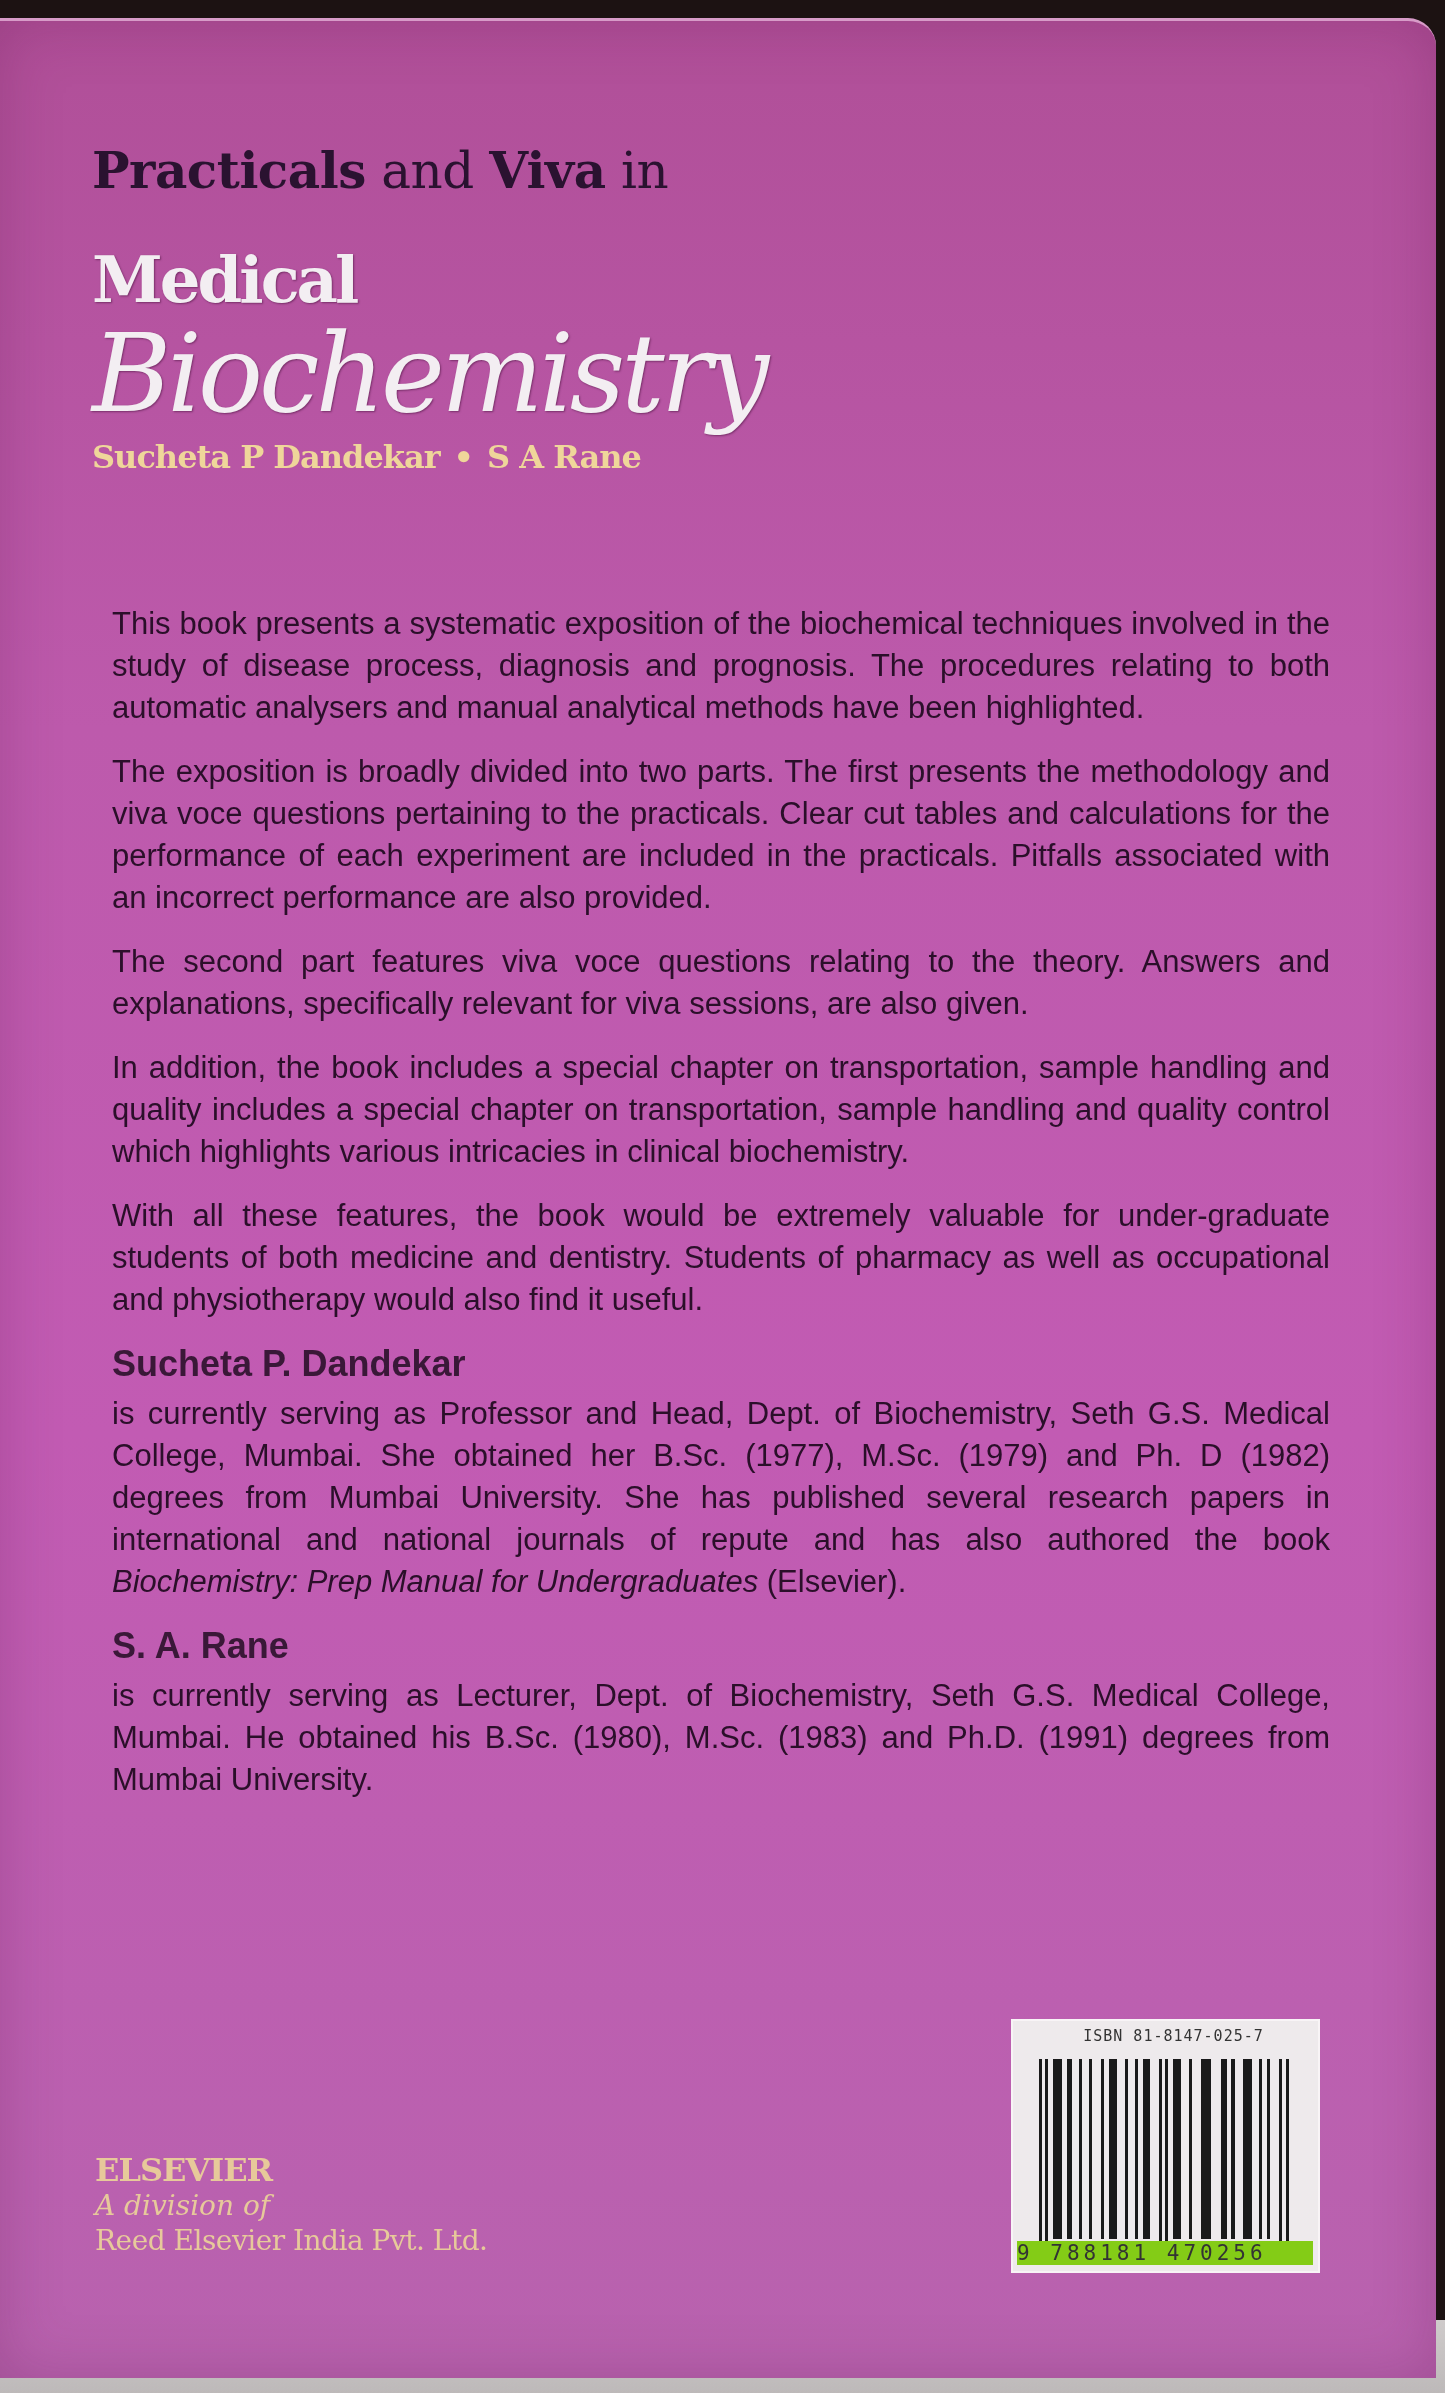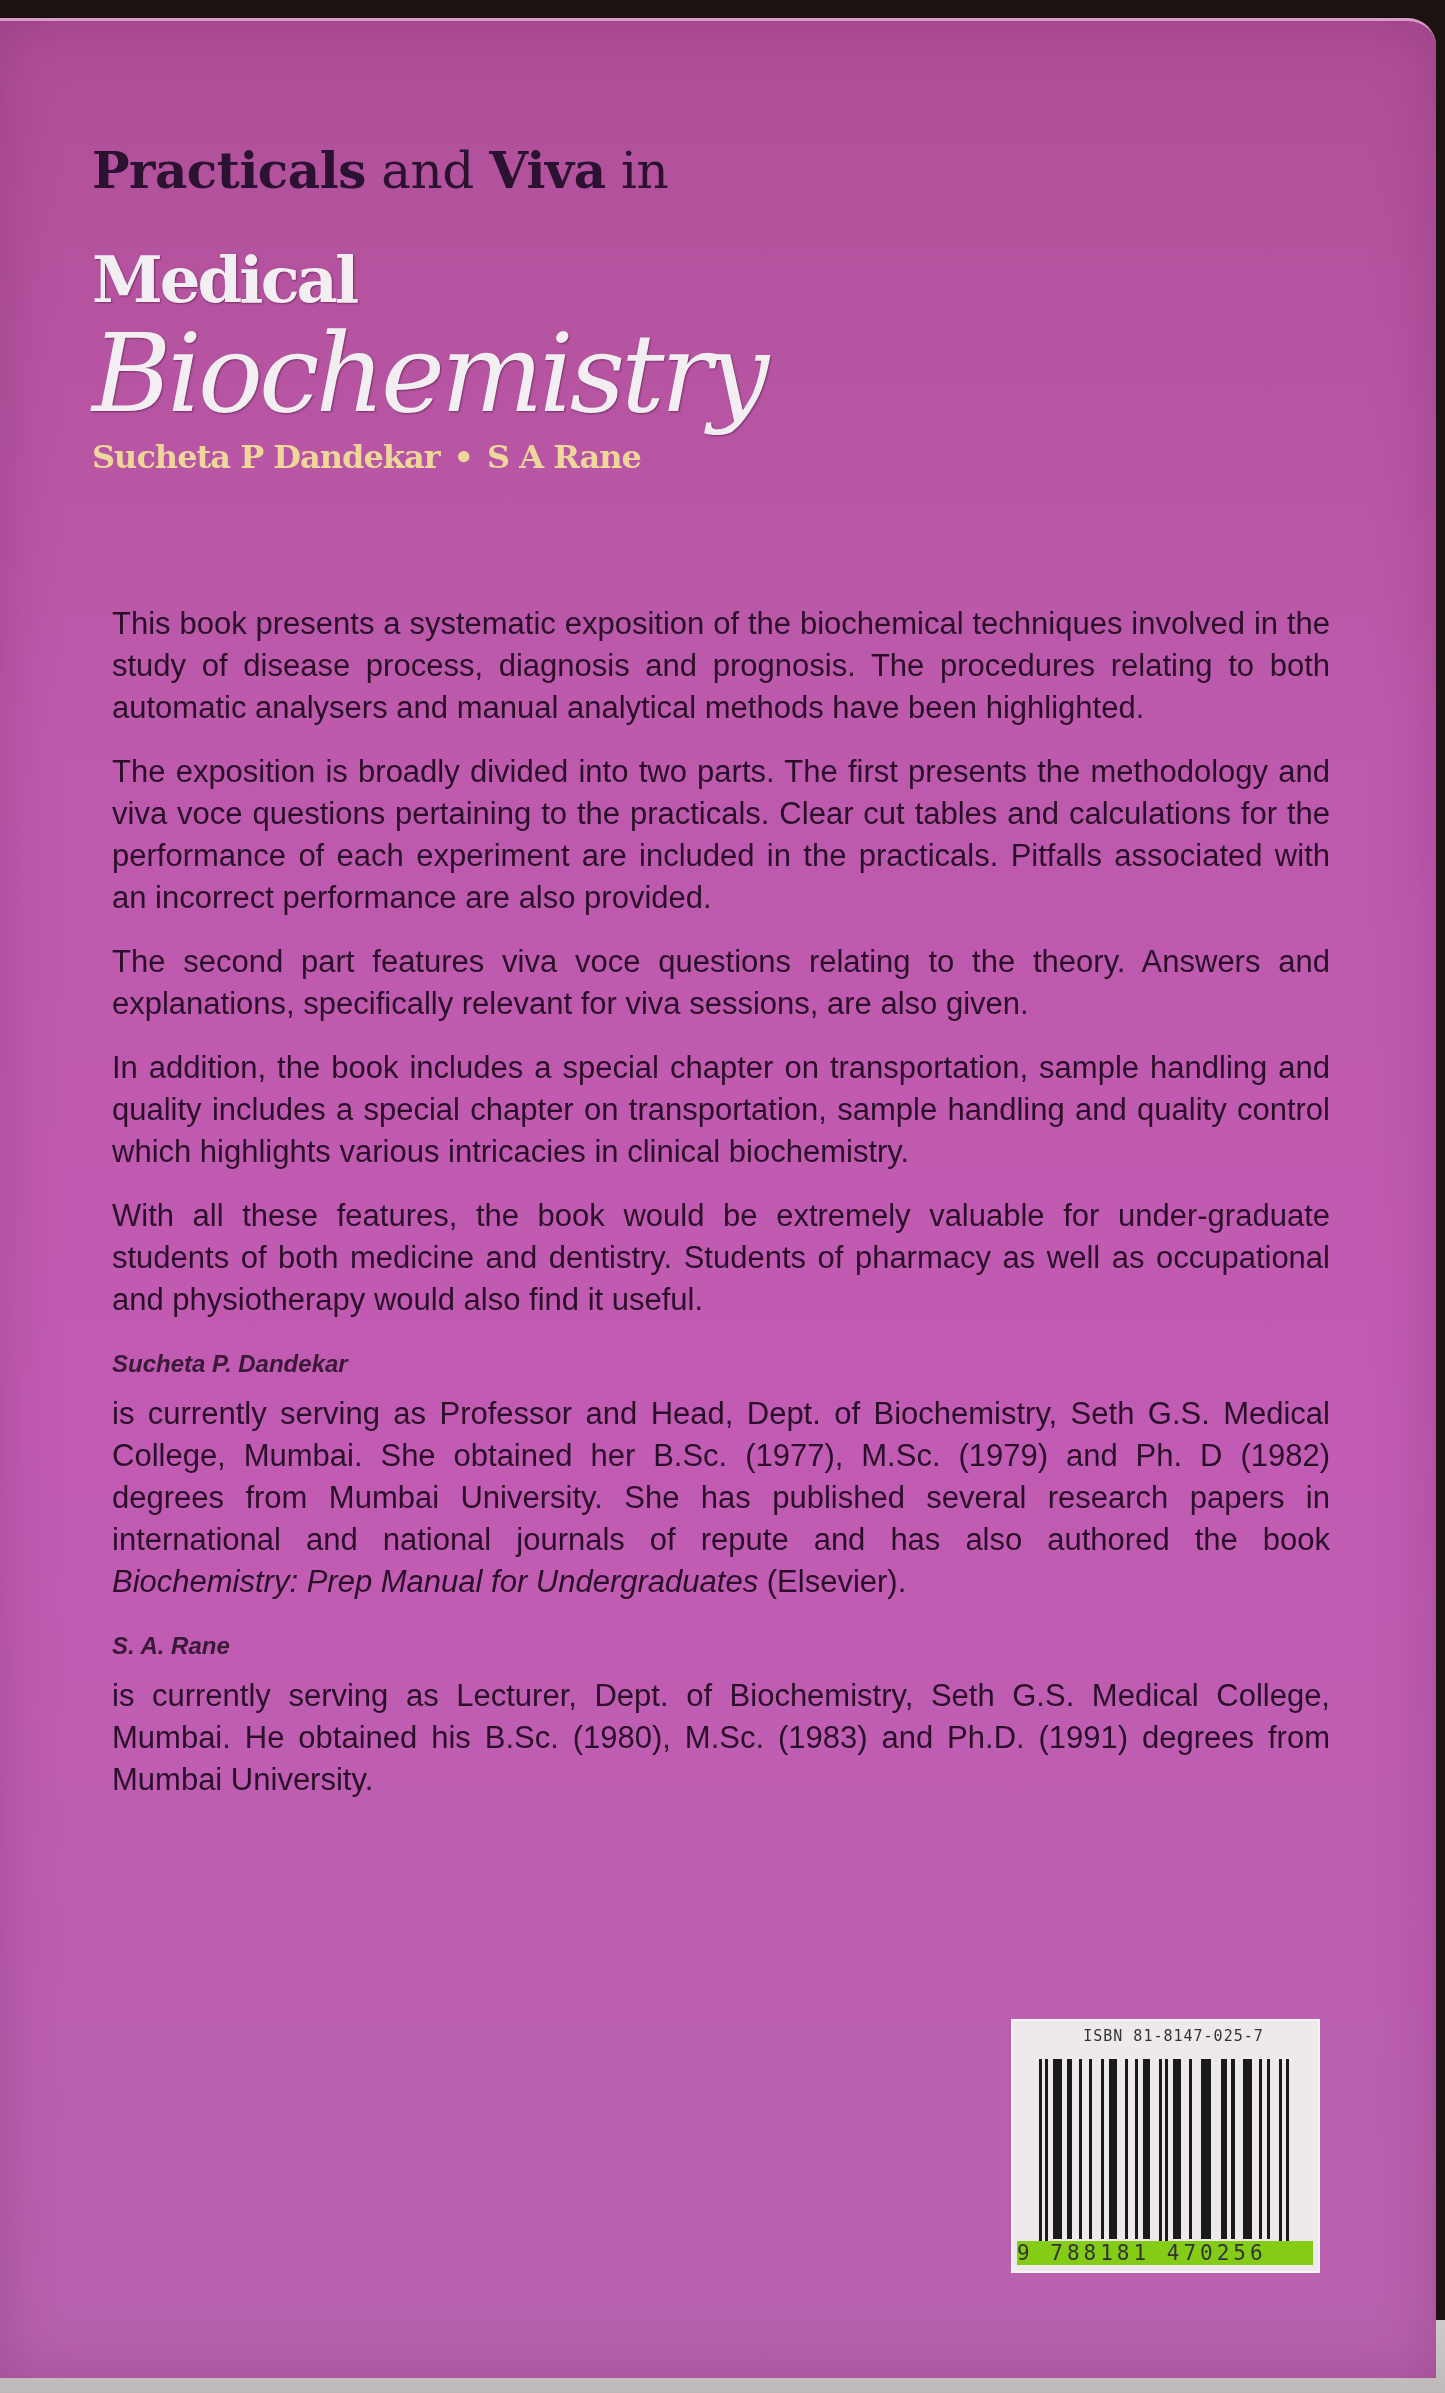--- a/index.html
+++ b/index.html
@@ -40,22 +40,22 @@
       color: #efd69a; margin-top: 10px; letter-spacing: -1px; white-space: nowrap;
     }
     .authors .dot { margin: 0 14px; }
     .body-text {
       position: absolute; left: 112px; top: 582px; width: 1218px;
       font-family: "Liberation Sans", sans-serif; font-size: 31px; line-height: 42px;
       color: #2b0f2a; text-align: justify;
     }
     .body-text p { margin: 0 0 22px 0; }
     .bio-name {
-      font-family: "Liberation Sans", sans-serif; font-weight: bold; font-size: 24px;
-      color: #3a1838; margin: 8px 0 8px 0; font-style: italic;
+      font-family: "Liberation Sans", sans-serif; font-weight: bold; font-size: 36px;
+      color: #3a1838; margin: 8px 0 8px 0;
     }
     .bio-text { margin: 0 0 26px 0; }
     .barcode {
       position: absolute; left: 1011px; top: 1998px; width: 305px; height: 250px;
       background: #eeeaec; border: 2px solid #f8f4f6;
     }
     .isbn-label {
       position: absolute; left: 8px; top: 6px; width: 100%; text-align: center;
       font-family: "DejaVu Sans Mono", monospace; font-size: 15px; color: #333;
       letter-spacing: 1px;
@@ -129,14 +129,19 @@
       <div class="bar" style="left:192px;width:4px"></div>
       <div class="bar" style="left:204px;width:9px"></div>
       <div class="bar" style="left:220px;width:3px"></div>
       <div class="bar" style="left:228px;width:3px"></div>
       <div class="bar long" style="left:240px;width:3px"></div>
       <div class="bar long" style="left:247px;width:3px"></div>
     </div>
     <div class="ean-digits">9 788181 470256</div>
   </div>
 
+  <div class="publisher">
+    <div class="pub-name">ELSEVIER</div>
+    <div class="pub-division">A division of</div>
+    <div class="pub-company">Reed Elsevier India Pvt. Ltd.</div>
+  </div>
 
 </div>
 
 </body></html>

